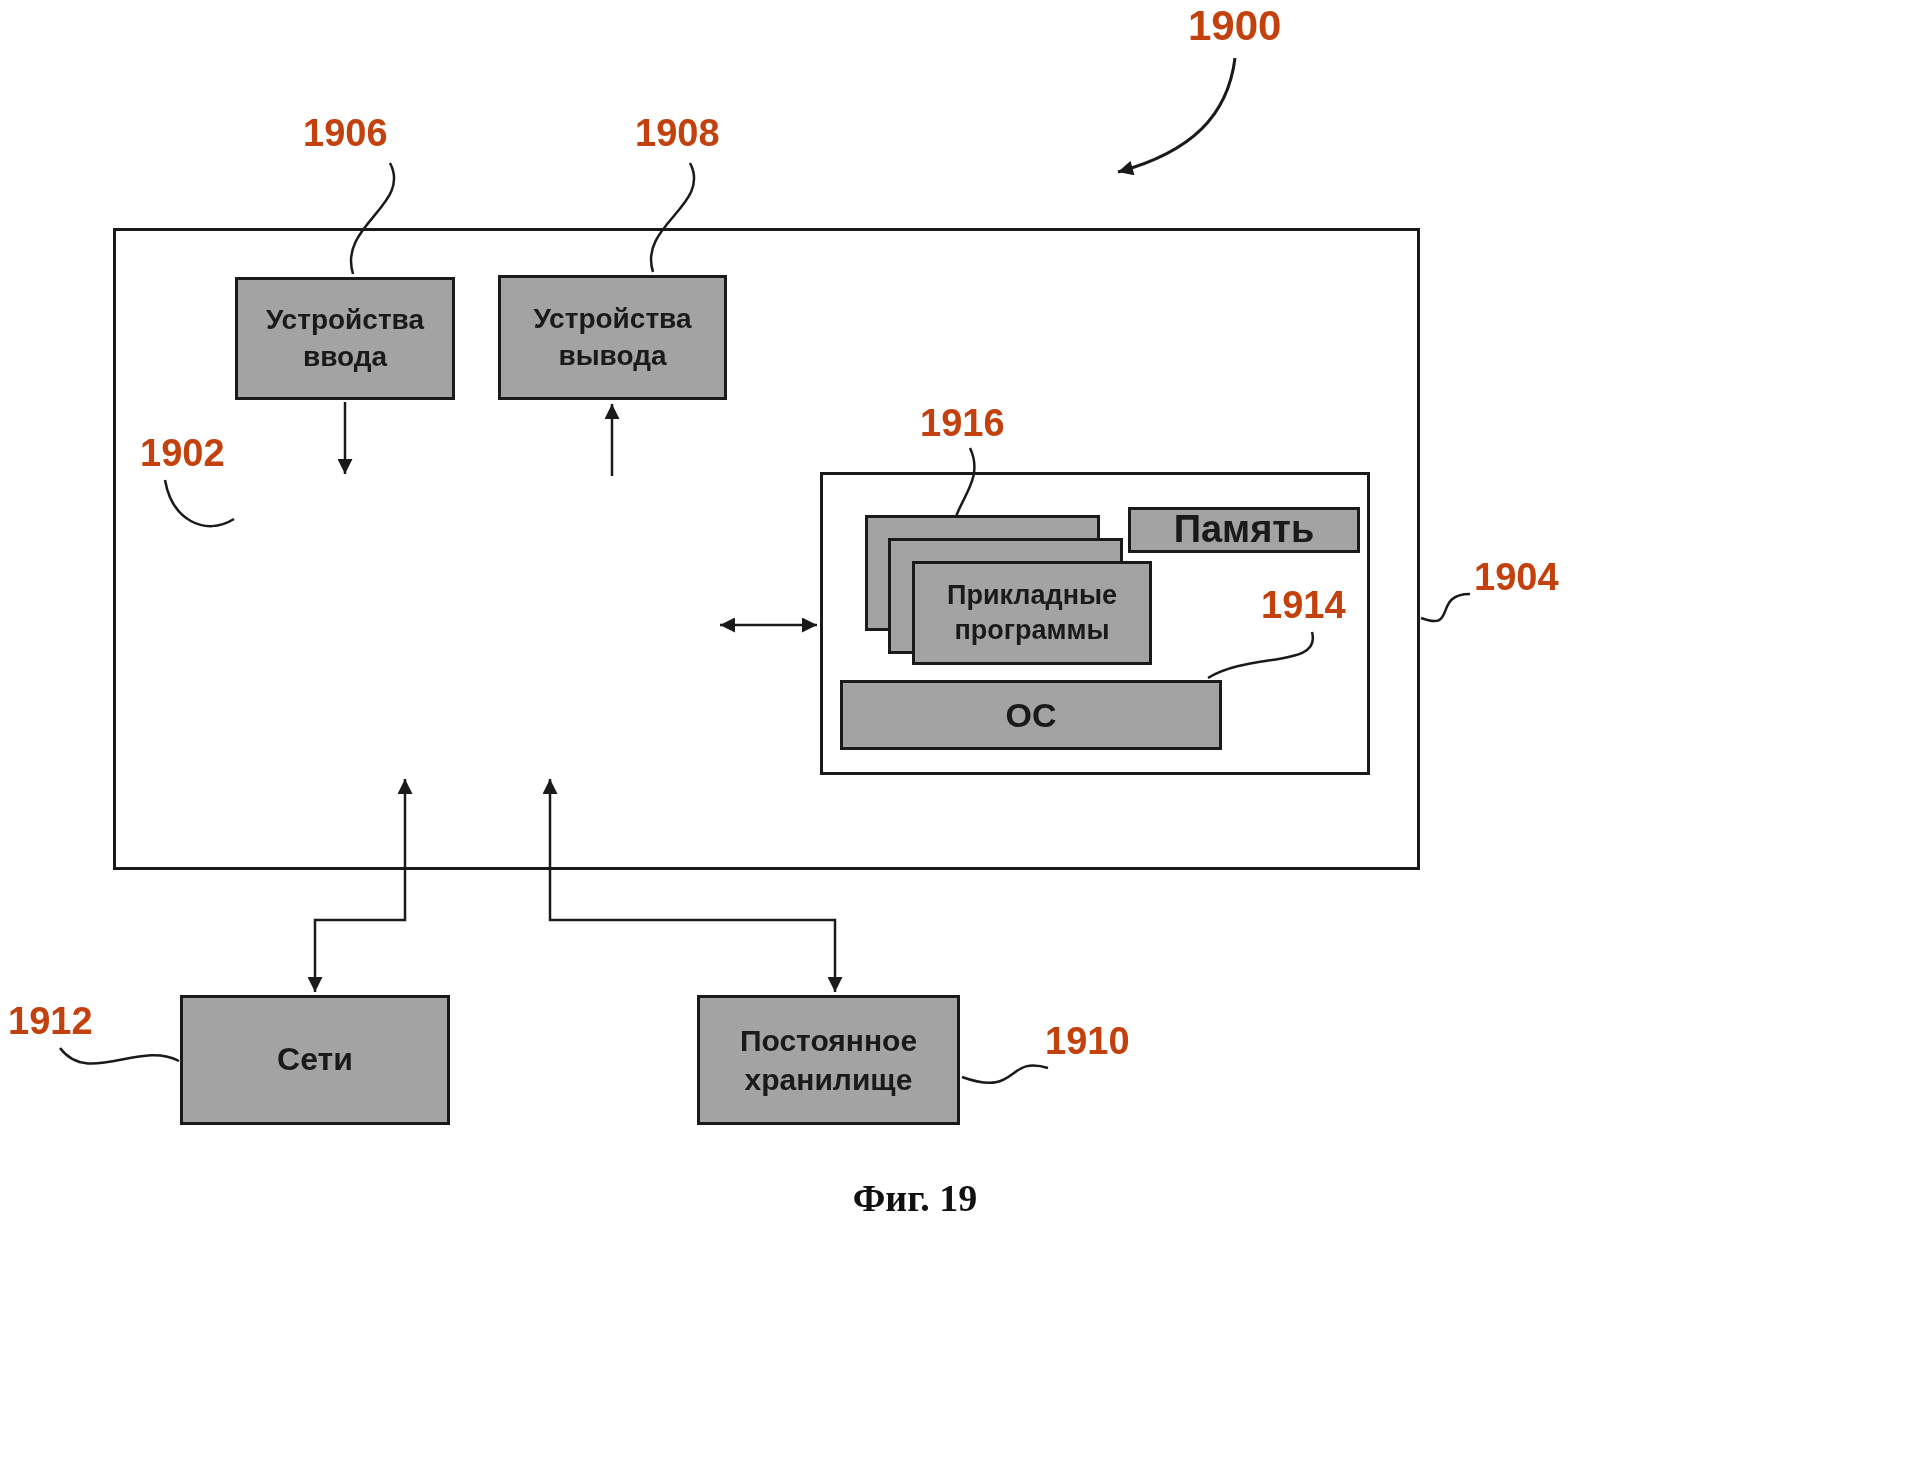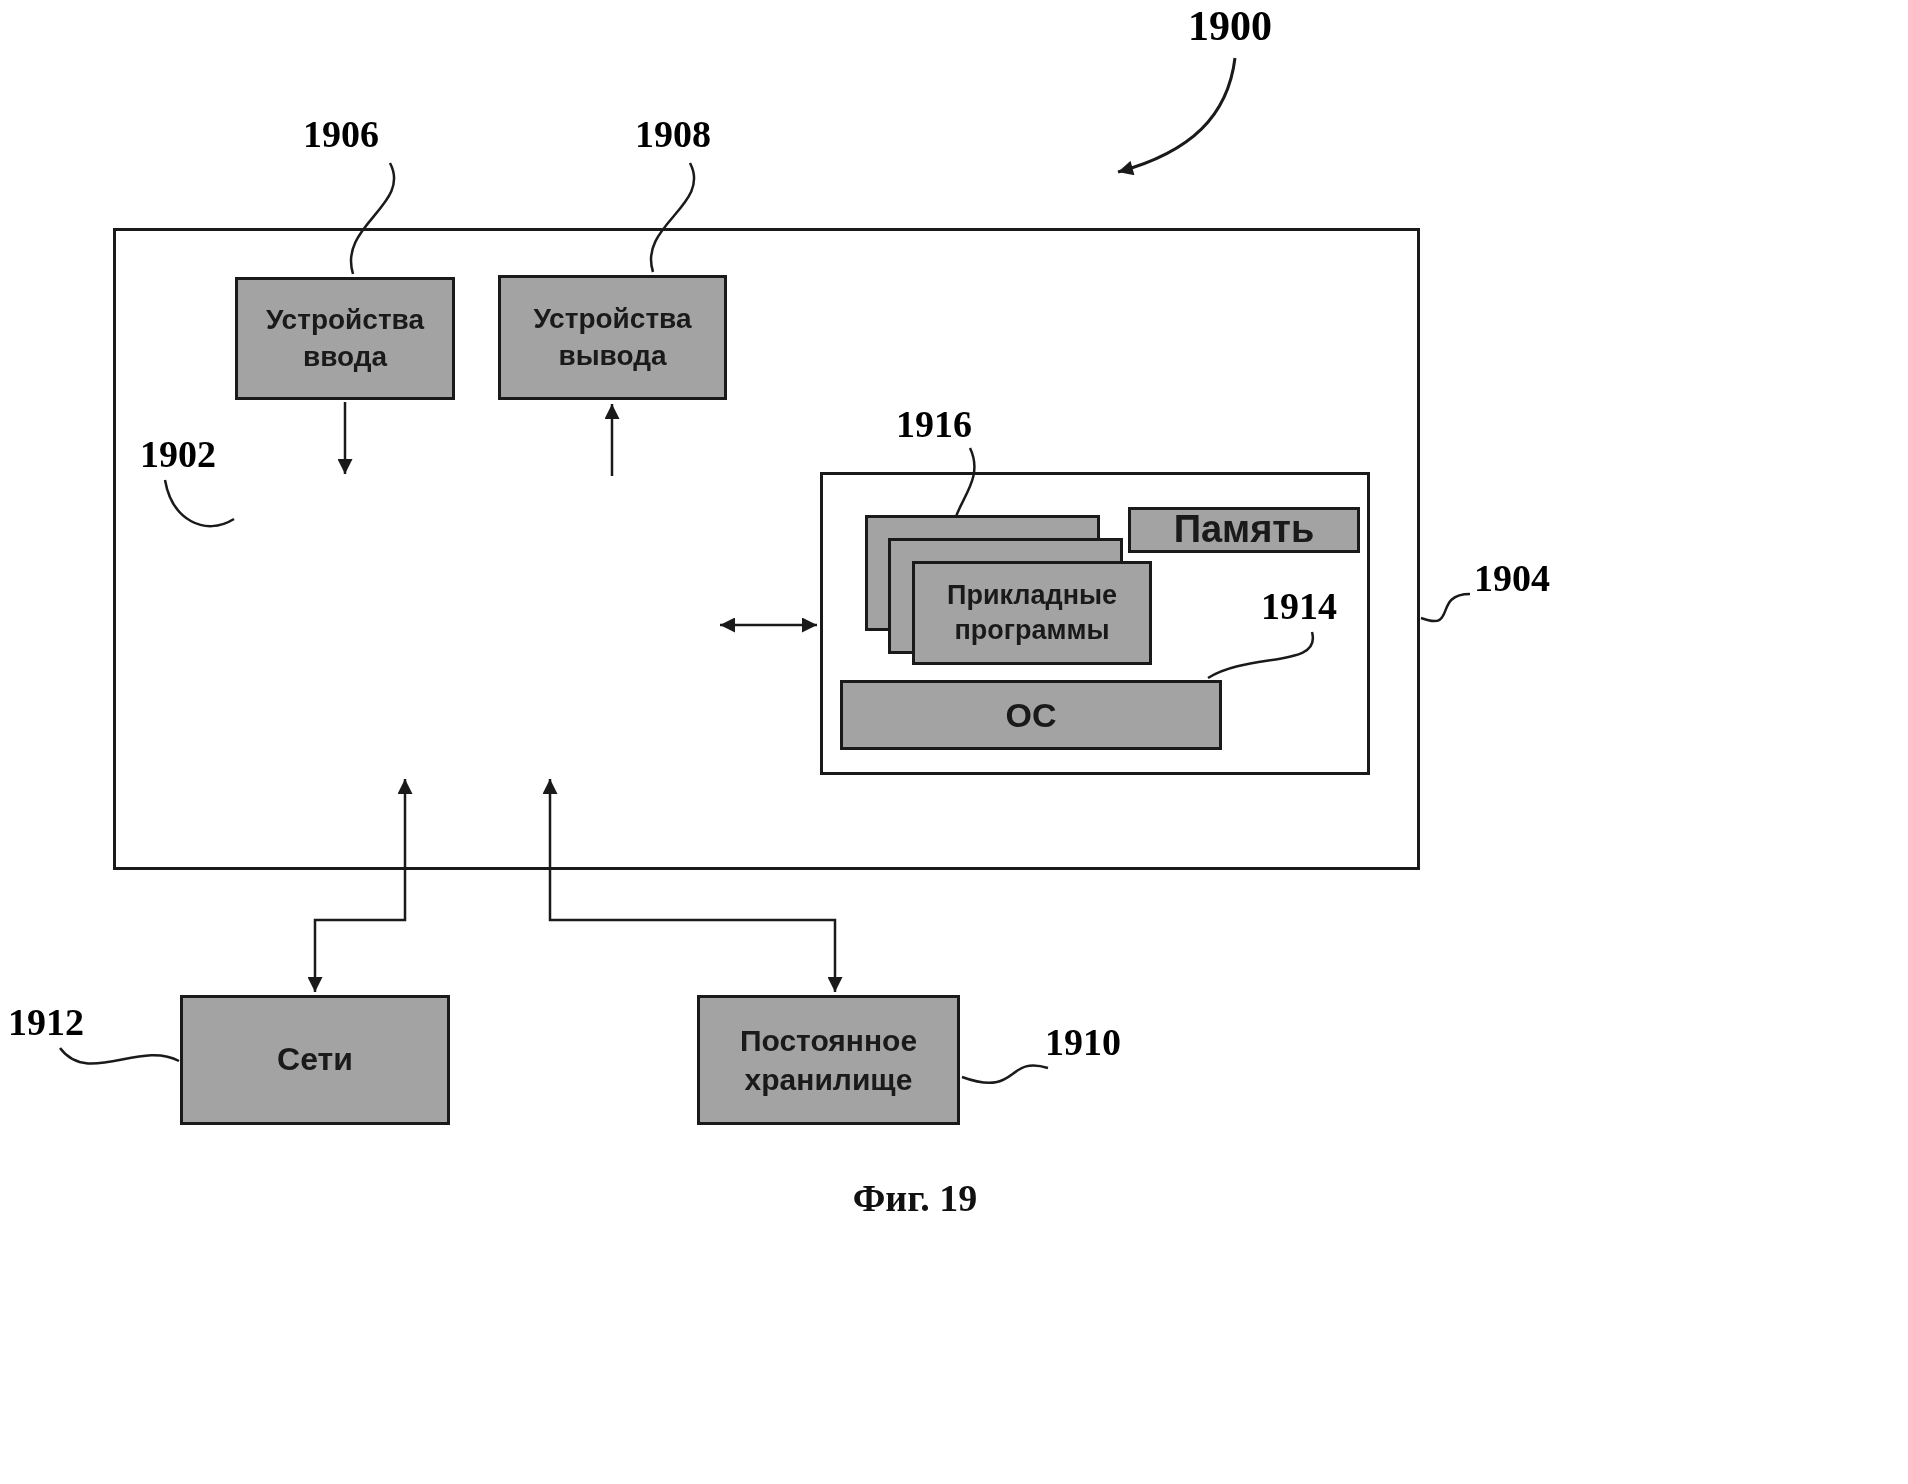--- a/index.html
+++ b/index.html
@@ -40,29 +40,29 @@
   #input-box .box-label,#output-box .box-label{font-size:28px;}
   #processor-box .box-label{font-size:42px;}
   #memory-label-box .box-label{font-size:38px;}
   #app-box .box-label{font-size:27px;}
   #os-box .box-label{font-size:34px;}
   #networks-box .box-label{font-size:32px;}
   #storage-box .box-label{font-size:30px;}
 
   .ref{
     position:absolute;
-    font-family:Liberation Serif, serif;
-    font-weight:700;font-size:38px;color:#000000;
+    font-family:Liberation Sans, sans-serif;
+    font-weight:700;font-size:38px;color:#c2410c;
     white-space:nowrap;
   }
   #ref-1900{left:1188px;top:2px;font-size:42px;}
   #ref-1906{left:303px;top:112px;}
   #ref-1908{left:635px;top:112px;}
   #ref-1902{left:140px;top:432px;}
-  #ref-1916{left:896px;top:402px;}
+  #ref-1916{left:920px;top:402px;}
   #ref-1914{left:1261px;top:584px;}
   #ref-1904{left:1474px;top:556px;}
   #ref-1912{left:8px;top:1000px;}
   #ref-1910{left:1045px;top:1020px;}
 
   #figure-caption{
     position:absolute;left:655px;top:1176px;width:520px;
     text-align:center;
     font-family:"Liberation Serif",serif;
     font-weight:700;font-size:38px;color:#111;

